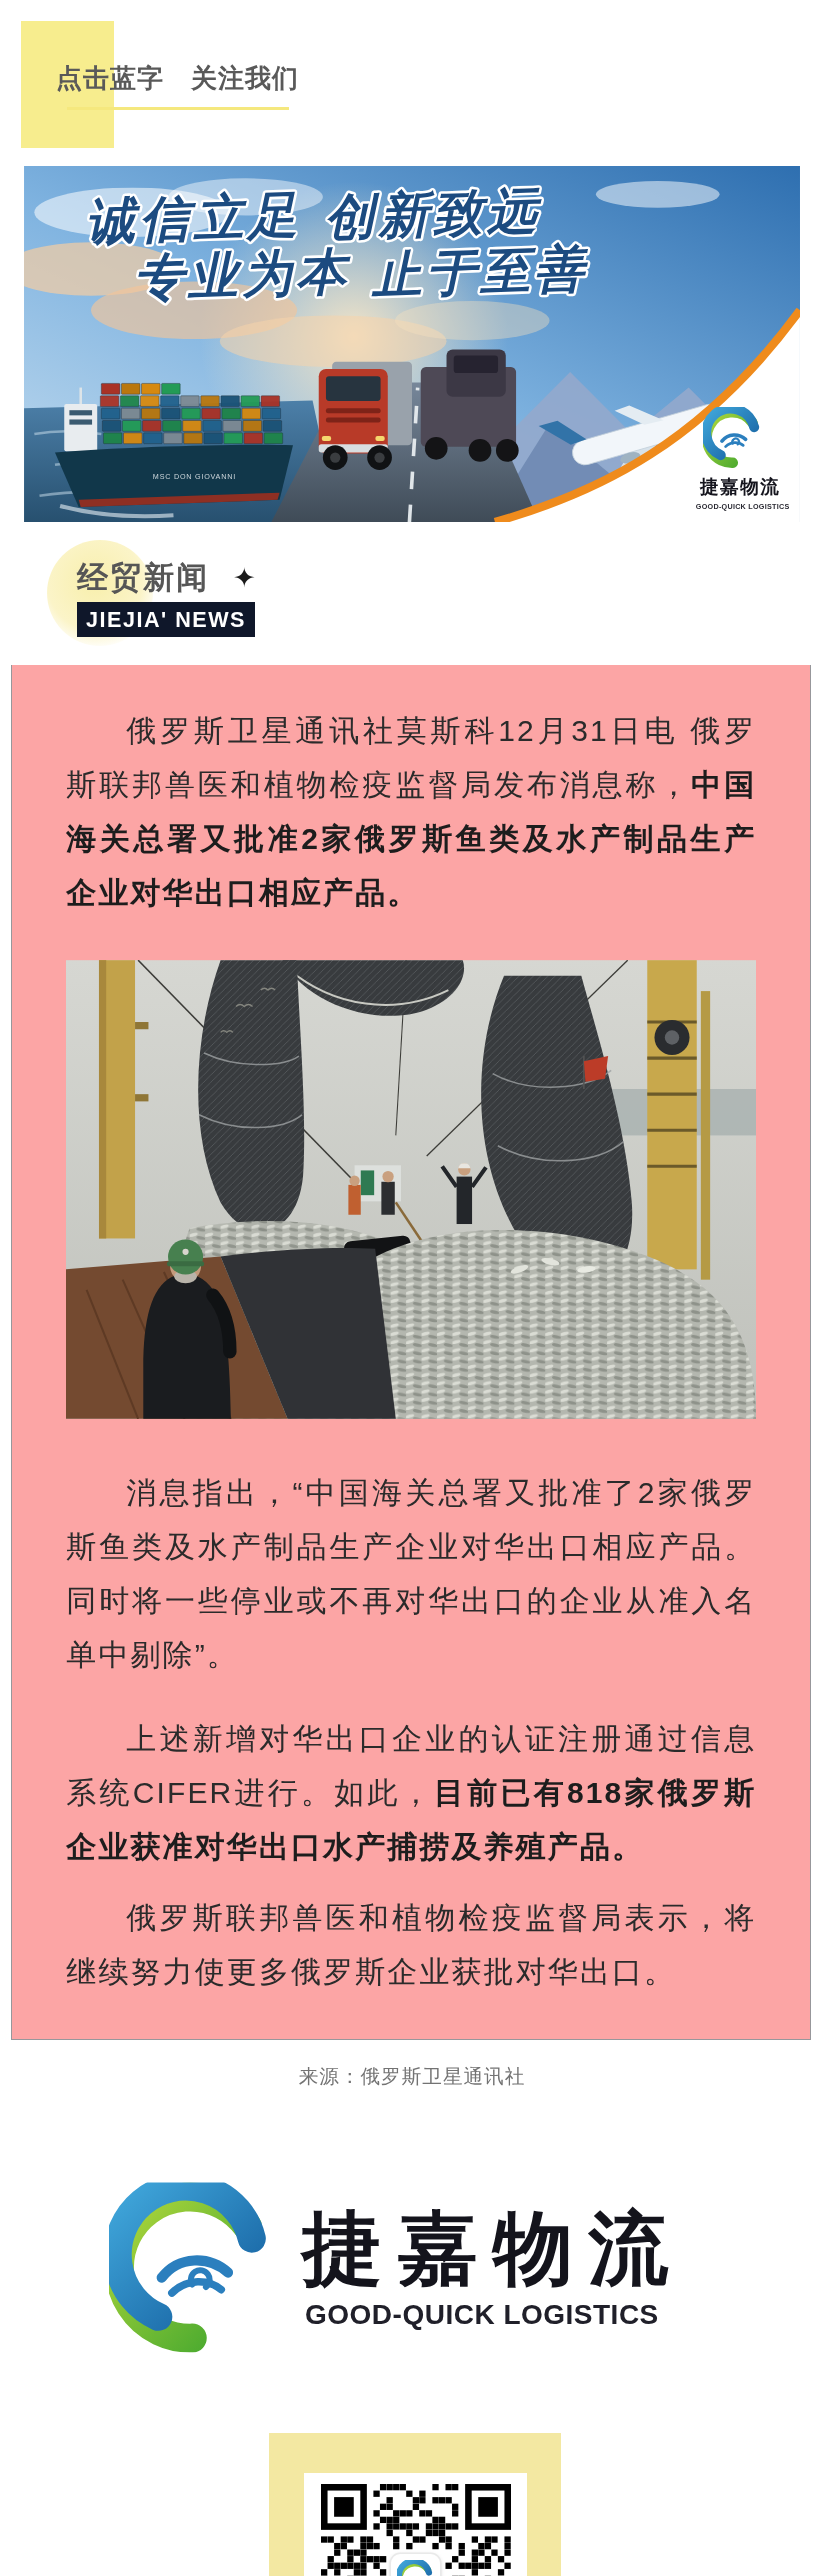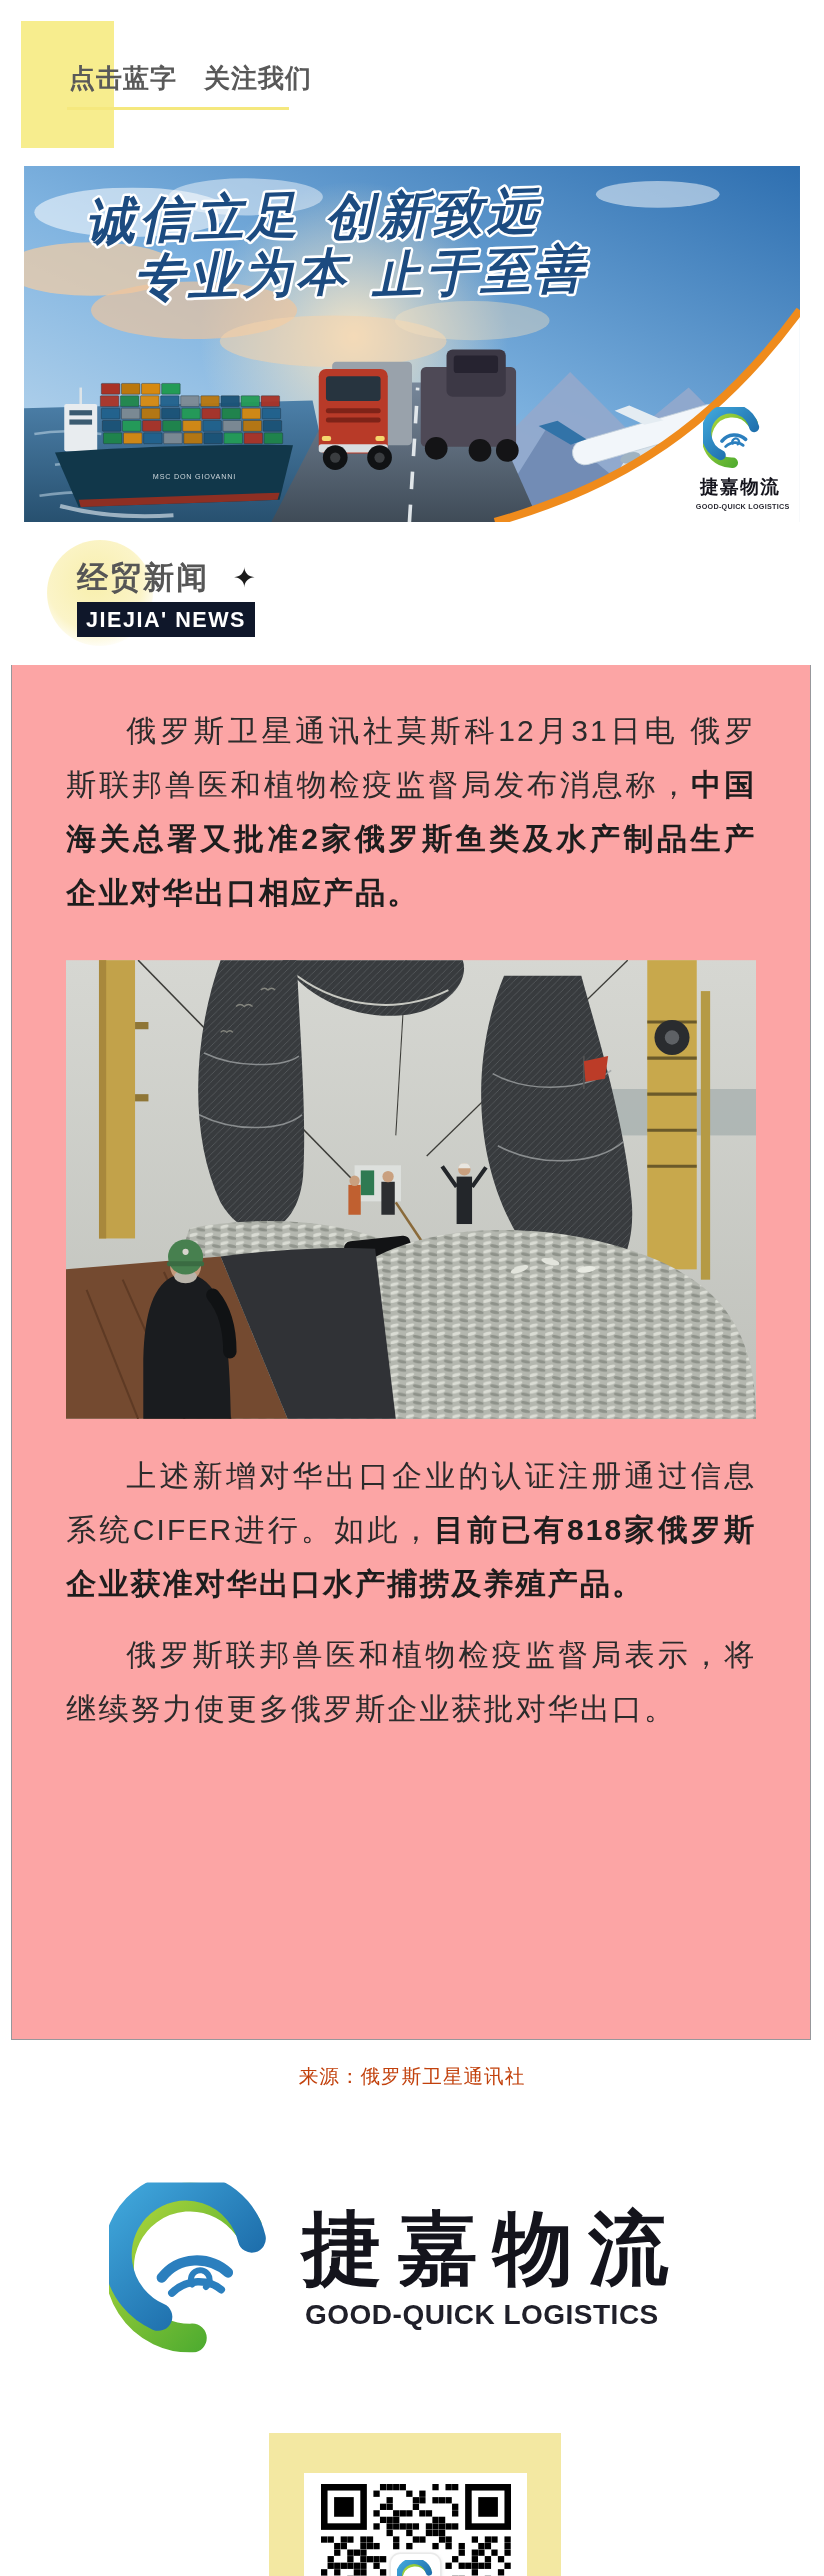--- a/index.html
+++ b/index.html
@@ -1,20 +1,20 @@
 <!DOCTYPE html>
 <html style="font-size:8.2px"><head>
 <meta charset="utf-8">
 <style>
   html,body{margin:0;padding:0;background:#ffffff;font-family:"Liberation Sans","DejaVu Sans",sans-serif;}
   #page{position:relative;width:824px;height:2976px;margin:0 auto;background:#ffffff;overflow:hidden;}
 
   
   .yellow-block{position:absolute;left:21px;top:20.6px;width:93px;height:127px;background:#F7ED8E;}
-  .follow-text{position:absolute;left:69px;top:61px;font-size:26px;font-weight:bold;color:#595959;letter-spacing:1px;white-space:pre;}
+  .follow-text{position:absolute;left:56px;top:61px;font-size:26px;font-weight:bold;color:#595959;letter-spacing:1px;white-space:pre;}
   .follow-underline{position:absolute;left:67px;top:107px;width:222px;height:3.1px;background:#F5E87E;}
 
   
   .banner{position:absolute;left:24px;top:166px;width:776px;height:356px;overflow:hidden;background:linear-gradient(135deg,#CADFF0 0%,#7FB3E0 45%,#2E6FB0 100%);}
   .banner svg{display:block;}
 
   
   .section-blob{position:absolute;left:47px;top:540px;width:106px;height:106px;border-radius:50%;
     background:radial-gradient(circle at 45% 40%, #F8EFAC 0%, #FBF4C8 55%, rgba(253,249,224,0) 78%);}
   .section-title{position:absolute;left:77px;top:557px;font-size:31px;font-weight:bold;color:#565656;letter-spacing:2.1px;text-align:center;}
@@ -26,21 +26,21 @@
   .card{position:absolute;left:11.3px;top:665px;width:800px;height:1375px;box-sizing:border-box;
     border:1.5px solid #97979B;border-top:none;background:#fca5a5;padding:39px 54px 0;overflow:hidden;}
   .card p{margin:0;font-size:30px;line-height:54px;letter-spacing:2.1px;color:#2b2b2b;text-align:justify;text-indent:2em;}
   .card p b{font-weight:bold;color:#1d1d1d;}
   .card .p2{margin-top:47px;}
   .card .p3{margin-top:30px;}
   .card .p4{margin-top:16.5px;}
   .photo{display:block;margin:40px auto 0;}
 
   
-  .source-line{position:absolute;left:0;top:2063px;width:824px;text-align:center;font-size:19.6px;color:#c2410c;letter-spacing:1px;}
+  .source-line{position:absolute;left:0;top:2063px;width:824px;text-align:center;font-size:19.6px;color:#737373;letter-spacing:1px;}
 
   
   .logo-swirl-main{position:absolute;left:109px;top:2178px;width:170px;height:179px;}
   .logo-cn{position:absolute;left:302px;top:2196px;font-size:80px;font-weight:900;color:#14141C;letter-spacing:15.5px;white-space:nowrap;}
   .logo-en{position:absolute;left:305px;top:2299px;font-size:28px;font-weight:700;color:#20202A;letter-spacing:0.5px;white-space:nowrap;}
 
   
   .qr-box{position:absolute;left:269px;top:2433px;width:292px;height:314px;background:#F3E8A2;}
   .qr-panel{position:absolute;left:304px;top:2473px;width:223px;height:212px;background:#ffffff;}
   .qr-code{position:absolute;left:16.5px;top:11.3px;}
@@ -315,20 +315,21 @@
         <rect x="196" y="584" width="72" height="10" rx="5" fill="#3A6B42"></rect>
         <circle cx="232" cy="566" r="6" fill="#D8D5CE"></circle>
       </g>
       <g stroke="#85867F" stroke-width="2.5" fill="none">
         <path d="M330,90 q8,-8 16,0 q8,-8 16,0"></path>
         <path d="M378,58 q7,-7 14,0 q7,-7 14,0"></path>
         <path d="M300,140 q6,-6 12,0 q6,-6 12,0"></path>
       </g>
     </svg>
 
+    <p class="p2">消息指出，“中国海关总署又批准了2家俄罗斯鱼类及水产制品生产企业对华出口相应产品。同时将一些停业或不再对华出口的企业从准入名单中剔除”。</p>
     <p class="p3"><span>上述新增对华出口企业的认证注册通过信息系统CIFER进行。如此，</span><b>目前已有818家俄罗斯企业获准对华出口水产捕捞及养殖产品。</b></p>
     <p class="p4">俄罗斯联邦兽医和植物检疫监督局表示，将继续努力使更多俄罗斯企业获批对华出口。</p>
   </div>
 
   <div class="source-line">来源：俄罗斯卫星通讯社</div>
 
   <svg class="logo-swirl-main" viewBox="0 0 200 200">
     <use href="#swirl"></use>
   </svg>
   <div class="logo-cn">捷嘉物流</div>

